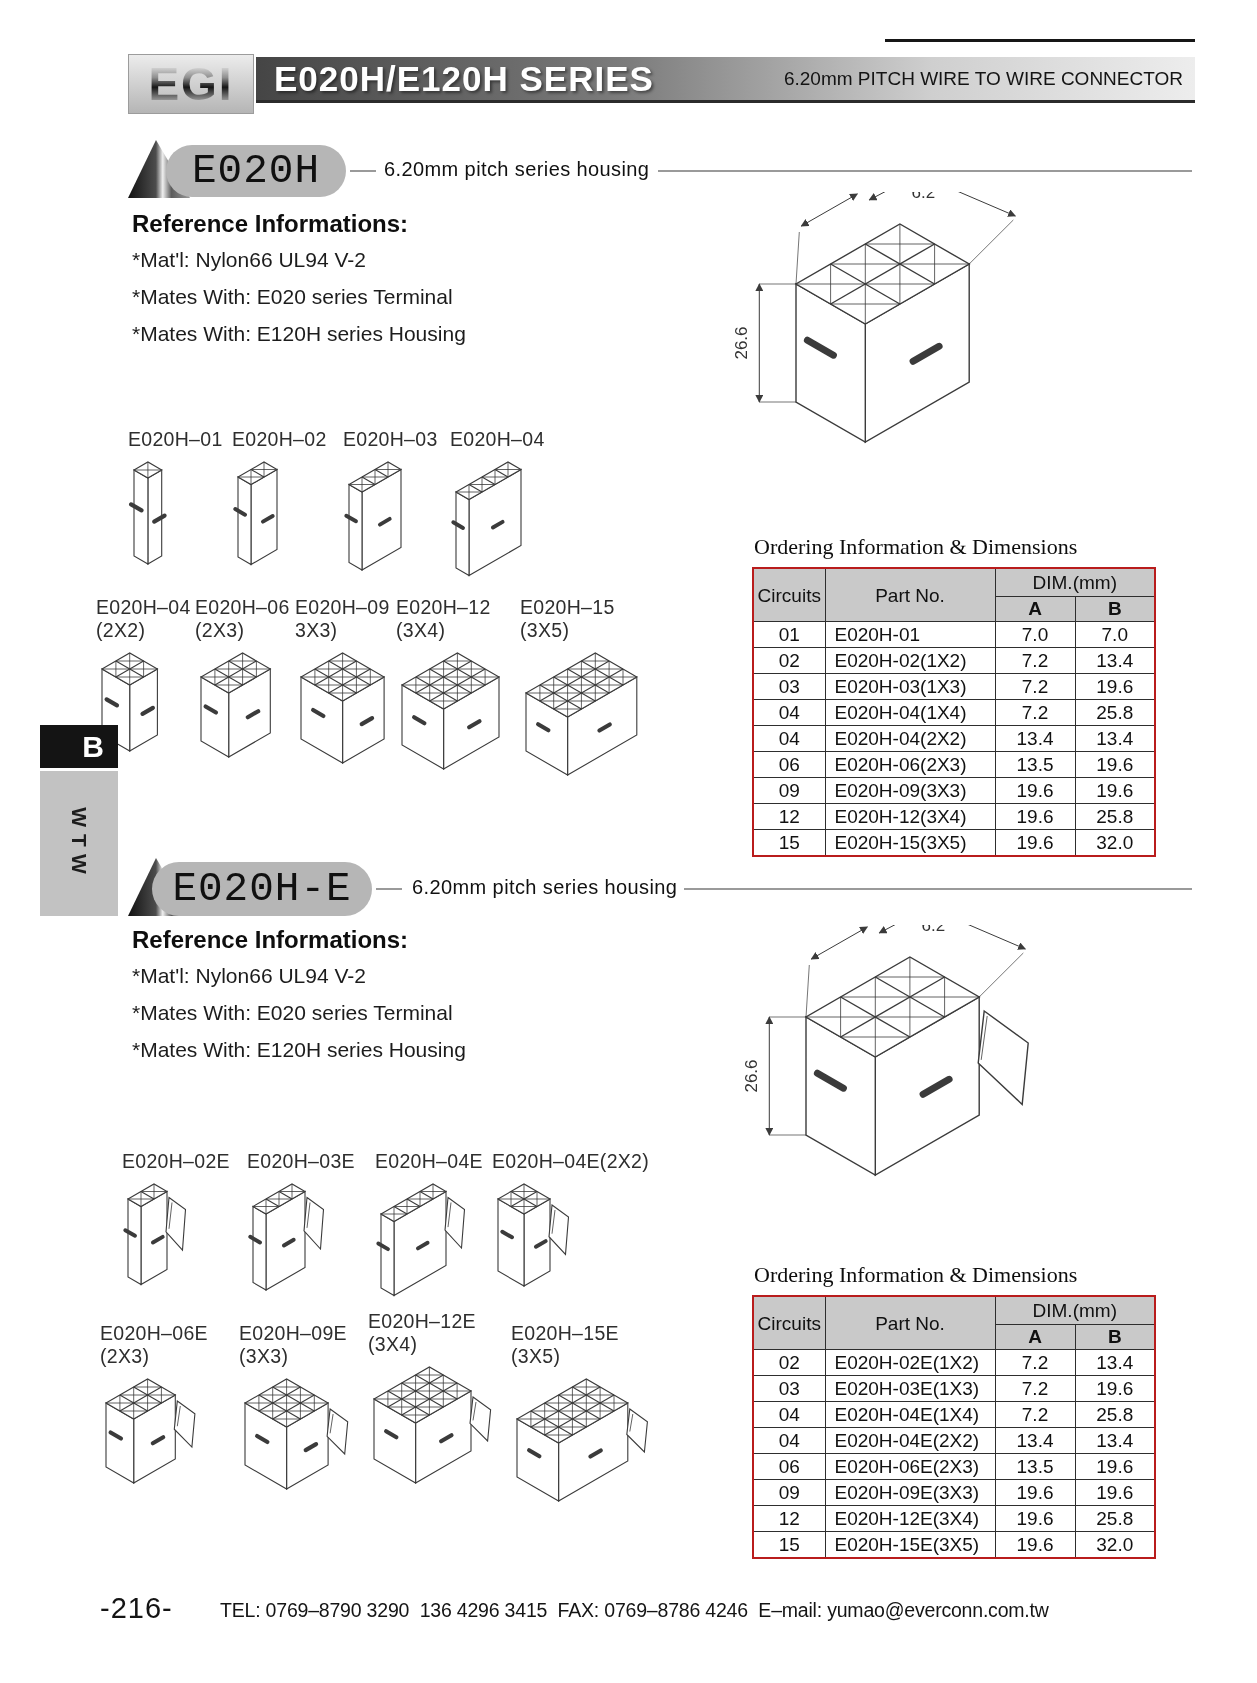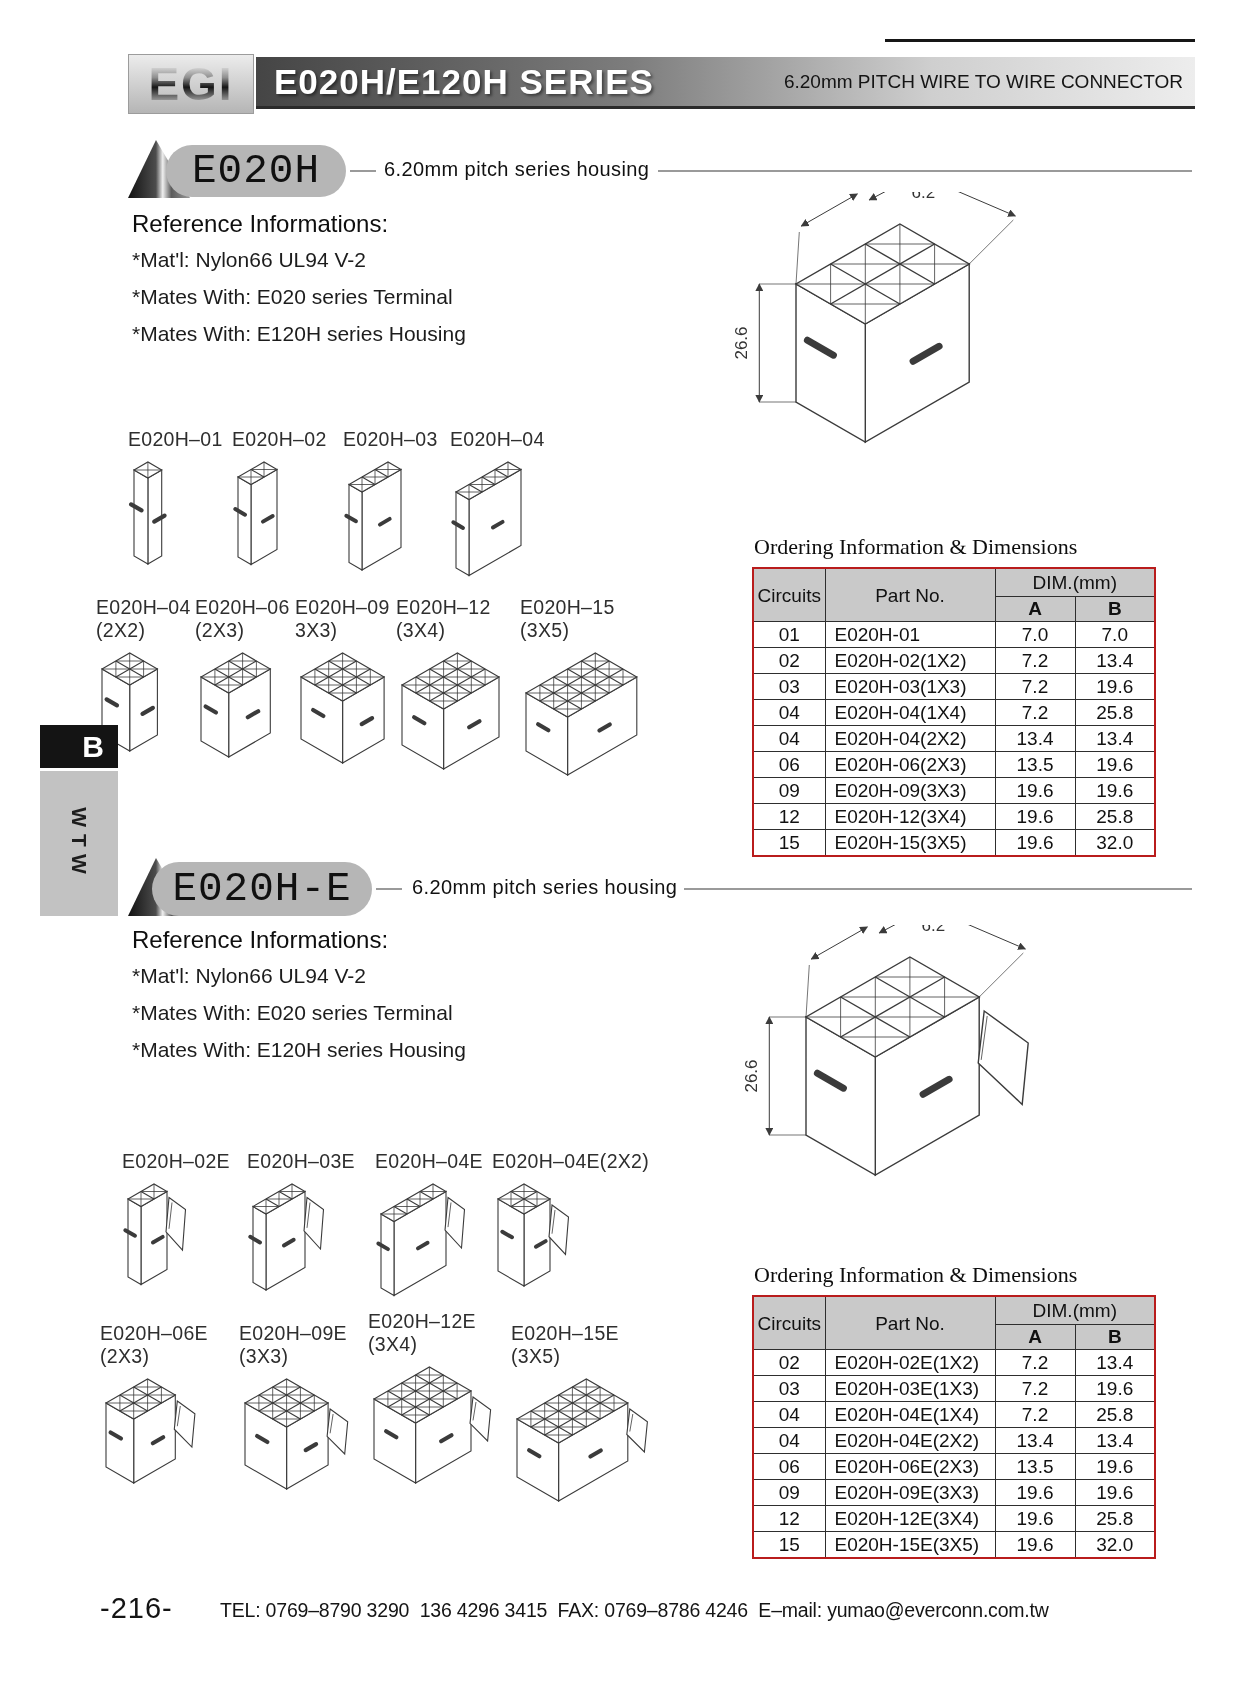--- a/index.html
+++ b/index.html
@@ -8,36 +8,36 @@
 
   .topline{position:absolute;left:845px;top:39px;width:310px;height:3px;background:#161616;}
 
   .logo{position:absolute;left:88px;top:54px;width:124px;height:58px;
         background:linear-gradient(180deg,#ececec,#b5b5b5);border:1px solid #9c9c9c;
         display:flex;align-items:center;justify-content:center;}
   .logo span{font-size:46px;font-weight:800;letter-spacing:2px;
         background:linear-gradient(180deg,#fdfdfd 8%,#8f8f8f 38%,#161616 56%,#d6d6d6 92%);
         -webkit-background-clip:text;background-clip:text;color:transparent;}
 
-  .titlebar{position:absolute;left:216px;top:57px;width:939px;height:52px;box-sizing:border-box;
+  .titlebar{position:absolute;left:216px;top:57px;width:939px;height:46px;box-sizing:border-box;
         background:linear-gradient(90deg,#454545 0%,#7d7d7d 40%,#cfcfcf 72%,#ededed 100%);
         border-bottom:3px solid #2b2b2b;display:flex;align-items:center;
         justify-content:space-between;padding:0 12px 0 18px;}
   .titlebar .main{font-size:35px;font-weight:bold;color:#fff;letter-spacing:1px;
         text-shadow:2px 2px 3px rgba(0,0,0,.45);white-space:nowrap;}
   .titlebar .sub{font-size:19px;color:#141414;white-space:nowrap;}
 
   .tri{position:absolute;}
   .badge-pill{position:absolute;background:#b6b6b6;border-radius:28px;
         display:flex;align-items:center;justify-content:center;}
   .badge-pill span{font-size:41px;color:#101010;letter-spacing:1px;font-family:Liberation Mono, monospace;}
   .rule{position:absolute;height:2px;background:#9a9a9a;}
   .tagline{position:absolute;font-size:20px;font-weight:500;color:#111;letter-spacing:.4px;white-space:nowrap;}
 
-  .ref-h{position:absolute;font-size:24px;font-weight:normal;color:#0e0e0e;white-space:nowrap;}
+  .ref-h{position:absolute;font-size:24px;font-weight:bold;color:#0e0e0e;white-space:nowrap;}
   .refline{position:absolute;font-size:21px;color:#1c1c1c;white-space:nowrap;}
 
   .isobox{position:absolute;}
 
   .thumb{position:absolute;width:160px;transform:translateX(-50%);}
   .tlabel,.tsub{font-size:19.5px;color:#2e2e2e;letter-spacing:.3px;line-height:23px;white-space:nowrap;}
   .tdraw{margin-top:5px;}
 
   .tblwrap{position:absolute;}
   .otitle{font-family:"Liberation Serif",serif;font-weight:normal;font-size:22px;color:#0d0d0d;

